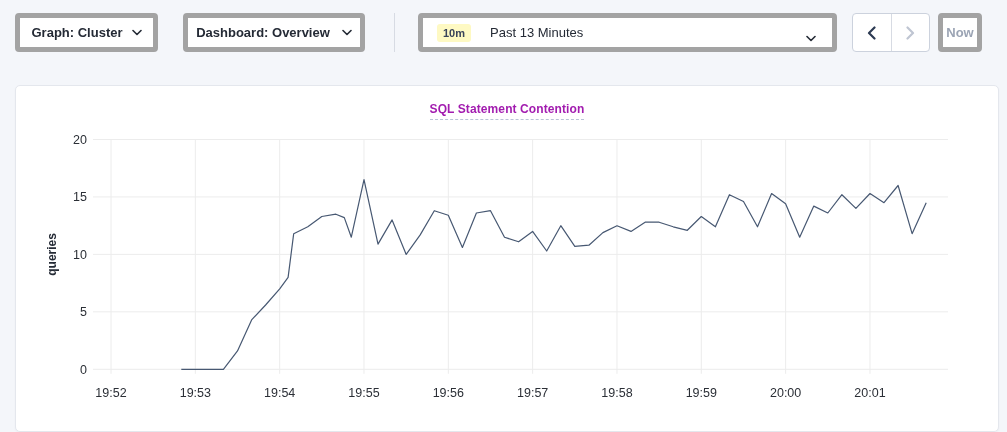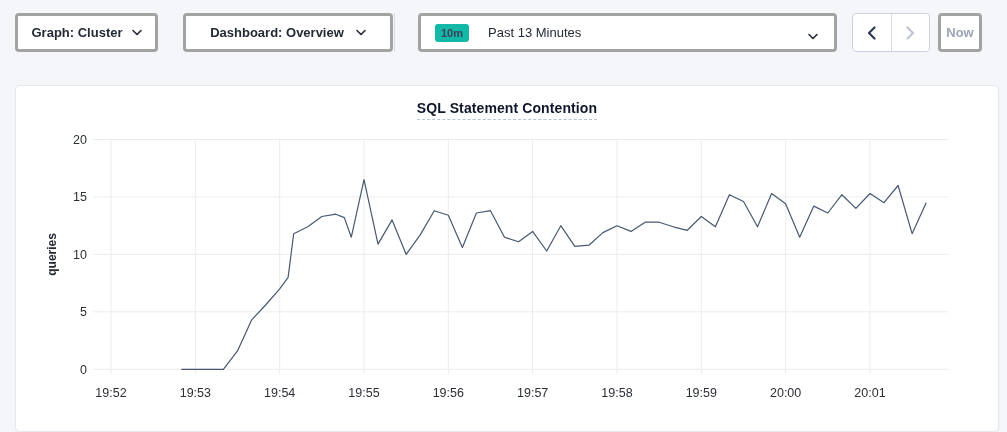--- a/index.html
+++ b/index.html
@@ -4,52 +4,52 @@
 <style>
   html,body{margin:0;padding:0;}
   body{
     width:1007px;height:432px;position:relative;overflow:hidden;
     background:#f4f6fa;
     font-family:"Liberation Sans",sans-serif;
     -webkit-font-smoothing:antialiased;
   }
   .btn{
     position:absolute;top:13px;height:39px;box-sizing:border-box;
-    background:#ffffff;border:3px solid #a3a3a3;border-radius:4px;
+    background:#ffffff;border:5px solid #a3a3a3;border-radius:4px;
     display:flex;align-items:center;justify-content:center;gap:9px;
     font-size:13px;font-weight:600;color:#242a35;cursor:pointer;
   }
   #graph-btn{left:15px;width:143px;}
-  #dash-btn{left:183px;width:210px;gap:12px;}
+  #dash-btn{left:183px;width:182px;gap:12px;}
   .toolbar-divider{
     position:absolute;left:394px;top:13px;width:1px;height:39px;background:#d7dbe3;
   }
   #time-sel{
     left:418px;width:419px;justify-content:flex-start;padding:0 14px;font-weight:500;
   }
   #time-sel .chev{position:absolute;right:16px;top:17px;}
   .range-badge{
-    background:#14b8a6;border-radius:3px;padding:3px 6px;
+    background:#fef9c3;border-radius:3px;padding:3px 6px;
     font-size:11px;font-weight:700;color:#3a4precede15;color:#39435a;margin-right:10px;
   }
   #arrow-group{
     position:absolute;left:852px;top:13px;width:78px;height:39px;box-sizing:border-box;
     background:#fff;border:1px solid #ccd2dd;border-radius:4px;display:flex;
   }
   .arrow-cell{flex:1;display:flex;align-items:center;justify-content:center;cursor:pointer;}
   .arrow-cell.prev{border-right:1px solid #d7dbe3;}
   #now-btn{left:938px;width:44px;color:#9ba4b4;}
   .panel{
     position:absolute;left:15px;top:85px;width:984px;height:347px;box-sizing:border-box;
     background:#ffffff;border:1px solid #e4e7ed;border-radius:5px;
     box-shadow:0 1px 2px rgba(40,50,70,.04);
   }
   .chart-title-wrap{position:absolute;top:13px;left:0;right:0;text-align:center;}
   .chart-title-wrap span{
-    font-size:14px;font-weight:700;color:#0f172a;letter-spacing:.1px;
+    font-size:12px;font-weight:700;color:#a21caf;letter-spacing:.1px;
     border-bottom:1px dashed #b9c3d6;padding-bottom:3px;cursor:pointer;
   }
   svg.chart{position:absolute;left:0;top:0;}
   .tick-label{font-family:"Liberation Sans",sans-serif;font-size:12.5px;fill:#2b2f36;}
   .axis-label{font-family:"Liberation Sans",sans-serif;font-size:12px;font-weight:700;fill:#242a35;}
 </style>
 </head>
 <body>
 
 <div class="btn" id="graph-btn">

